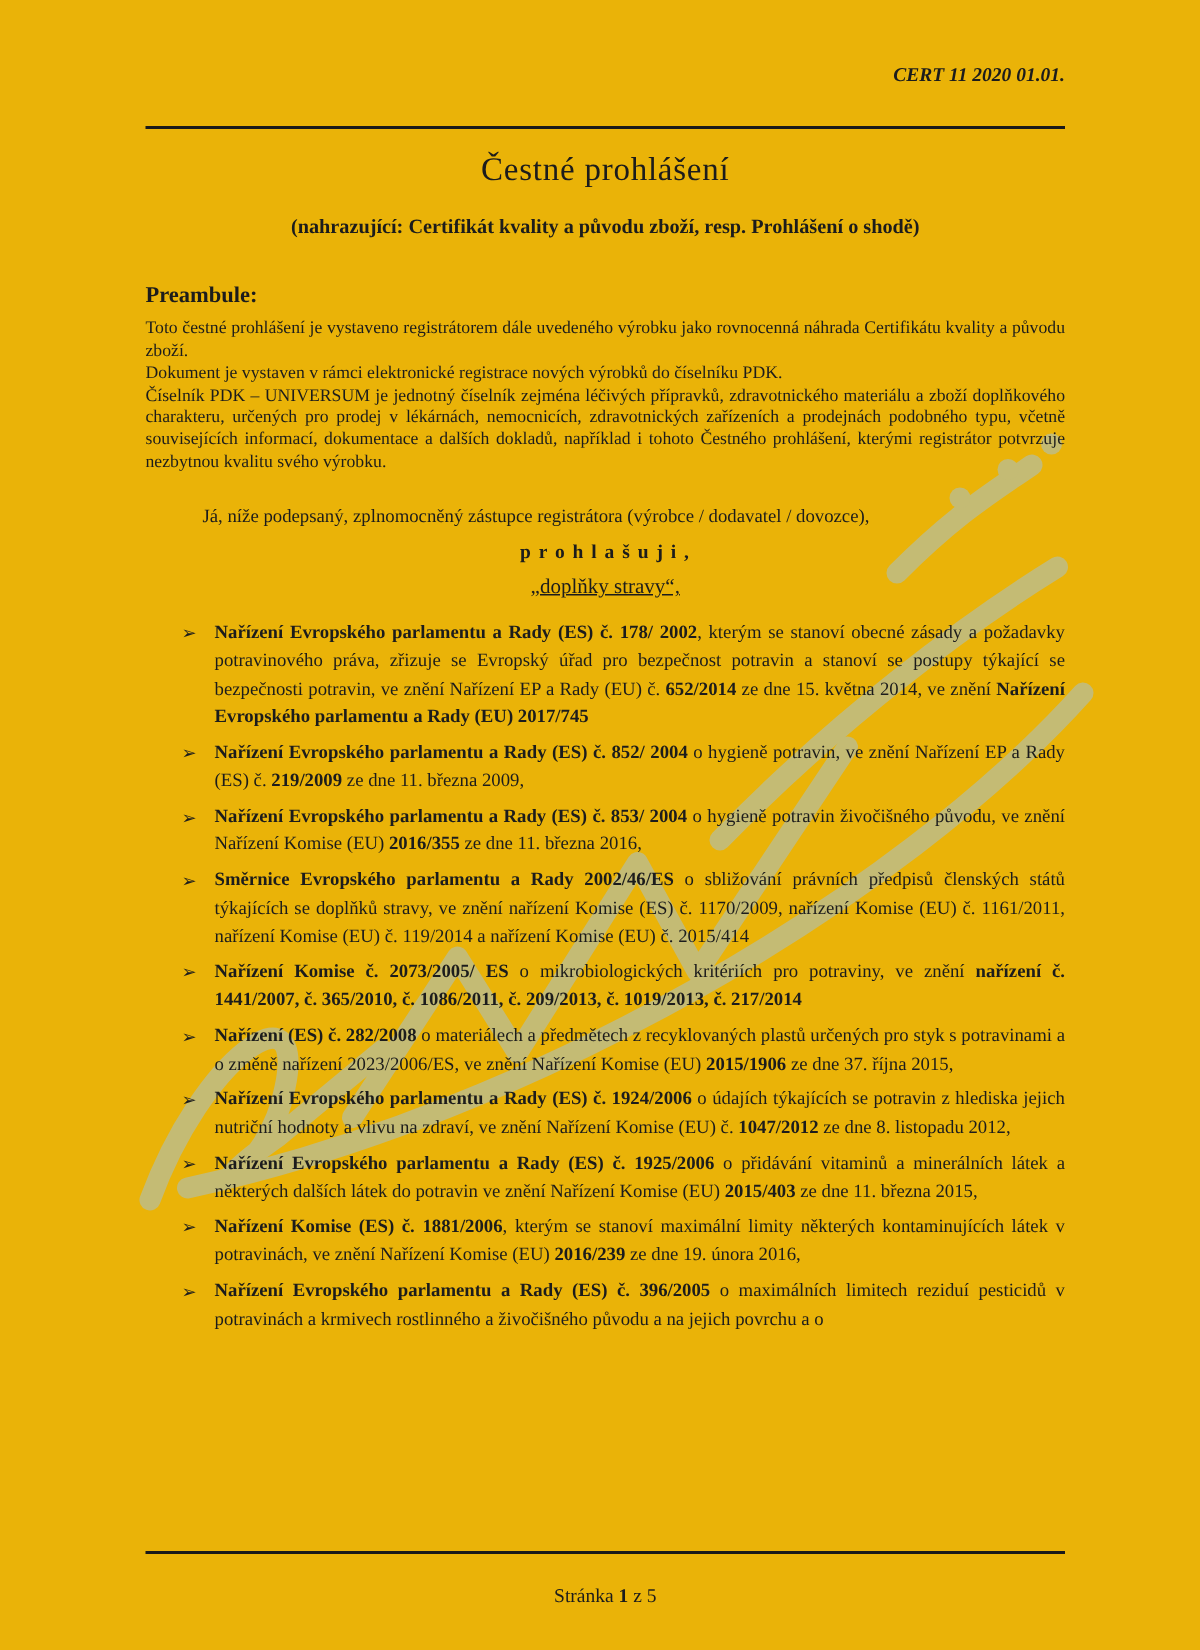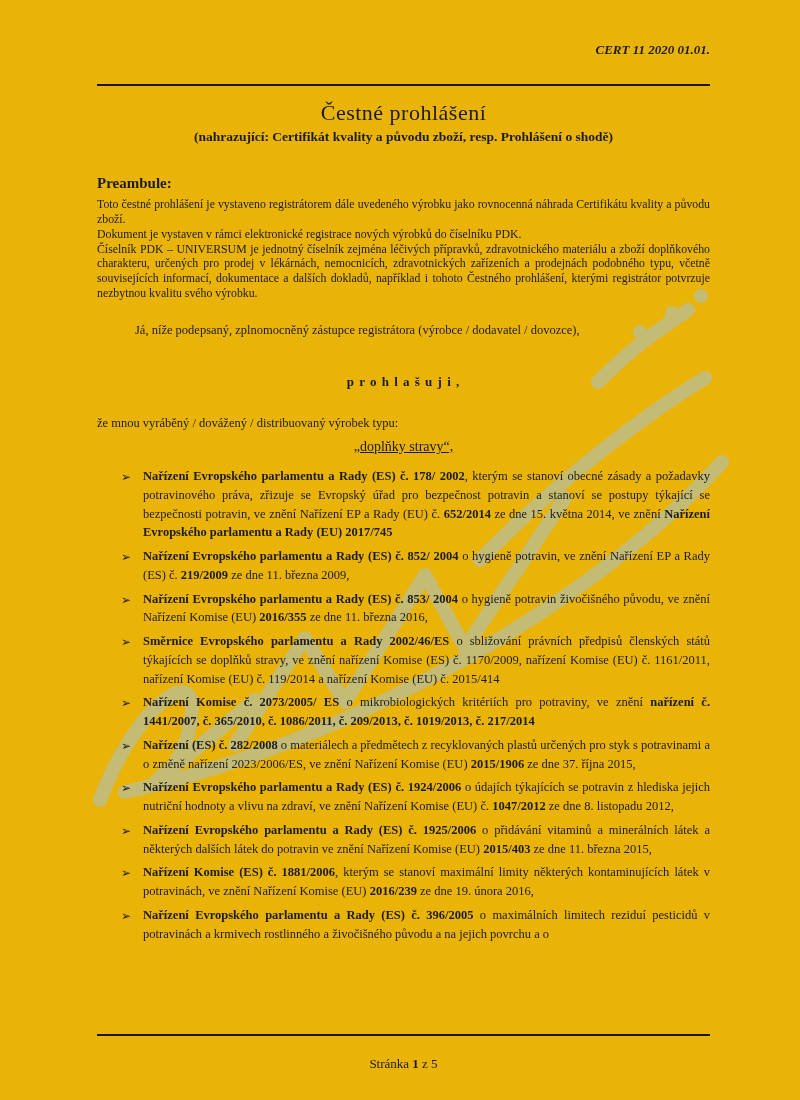--- a/index.html
+++ b/index.html
@@ -32,41 +32,41 @@
     margin:14px 0 2px 0;
     text-align:center;
     font-size:22px;
     font-weight:normal;
     letter-spacing:.5px;
   }
   .doc-subtitle{
     text-align:center;
     font-size:13.5px;
     font-weight:bold;
-    margin-top:3px;
+    margin-top:17px;
   }
   .preamble-heading{
     margin-top:30px;
     font-size:15px;
     font-weight:bold;
   }
   .preamble{
     margin-top:5px;
     font-size:11.8px;
     font-weight:normal;
     line-height:1.26;
     text-align:justify;
   }
   .declaration-intro{
     margin:22px 0 0 0;
     padding-left:38px;
     font-size:12.5px;
   }
   .prohlasuji{
-    margin-top:36px;
+    margin-top:8px;
     text-align:center;
     font-size:13px;
     font-weight:bold;
     letter-spacing:1px;
   }
   .product-intro{
     margin:26px 0 0 0;
     font-size:12.5px;
   }
   .product-type{
@@ -148,21 +148,20 @@
     <div class="preamble">
         <div>Toto čestné prohlášení je vystaveno registrátorem dále uvedeného výrobku jako rovnocenná náhrada Certifikátu kvality a původu zboží.</div>
         <div>Dokument je vystaven v rámci elektronické registrace nových výrobků do číselníku PDK.</div>
         <div>Číselník PDK – UNIVERSUM je jednotný číselník zejména léčivých přípravků, zdravotnického materiálu a zboží doplňkového charakteru, určených pro prodej v lékárnách, nemocnicích, zdravotnických zařízeních a prodejnách podobného typu, včetně souvisejících informací, dokumentace a dalších dokladů, například i tohoto Čestného prohlášení, kterými registrátor potvrzuje nezbytnou kvalitu svého výrobku.</div>
       </div>
 
     <p class="declaration-intro">Já, níže podepsaný, zplnomocněný zástupce registrátora (výrobce / dodavatel / dovozce),</p>
 
     <div class="prohlasuji">p r o h l a š u j i ,</div>
 
-    <p class="product-intro">že mnou vyráběný / dovážený  / distribuovaný výrobek typu:</p>
 
     <div class="product-type">„doplňky stravy“,</div>
 
 
     <ul class="requirements" id="requirements">
         <li>
           <span class="req-bullet">➢</span>
           <span class="req-text"><b>Nařízení Evropského parlamentu a Rady (ES) č. 178/ 2002</b><span>, kterým se stanoví obecné zásady a požadavky potravinového práva, zřizuje se Evropský úřad pro bezpečnost potravin a stanoví se postupy týkající se bezpečnosti potravin, ve znění Nařízení EP a Rady (EU) č. </span><b>652/2014</b><span> ze dne 15. května 2014, ve znění </span><b>Nařízení Evropského parlamentu a Rady (EU) 2017/745</b></span>
         </li>
         <li>

